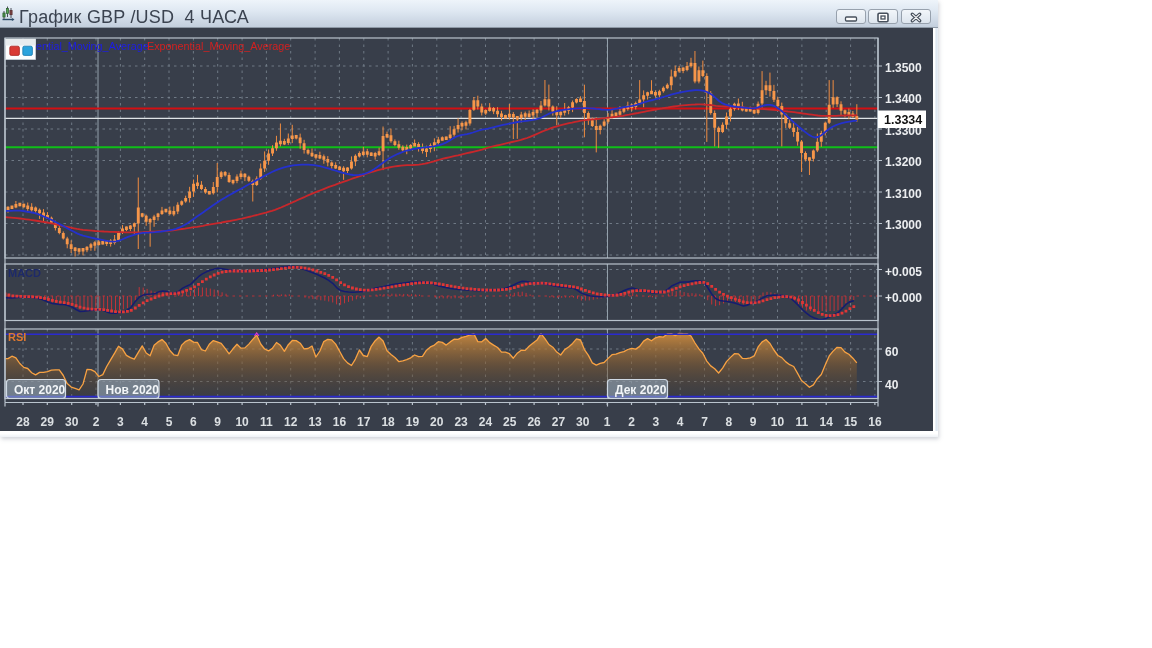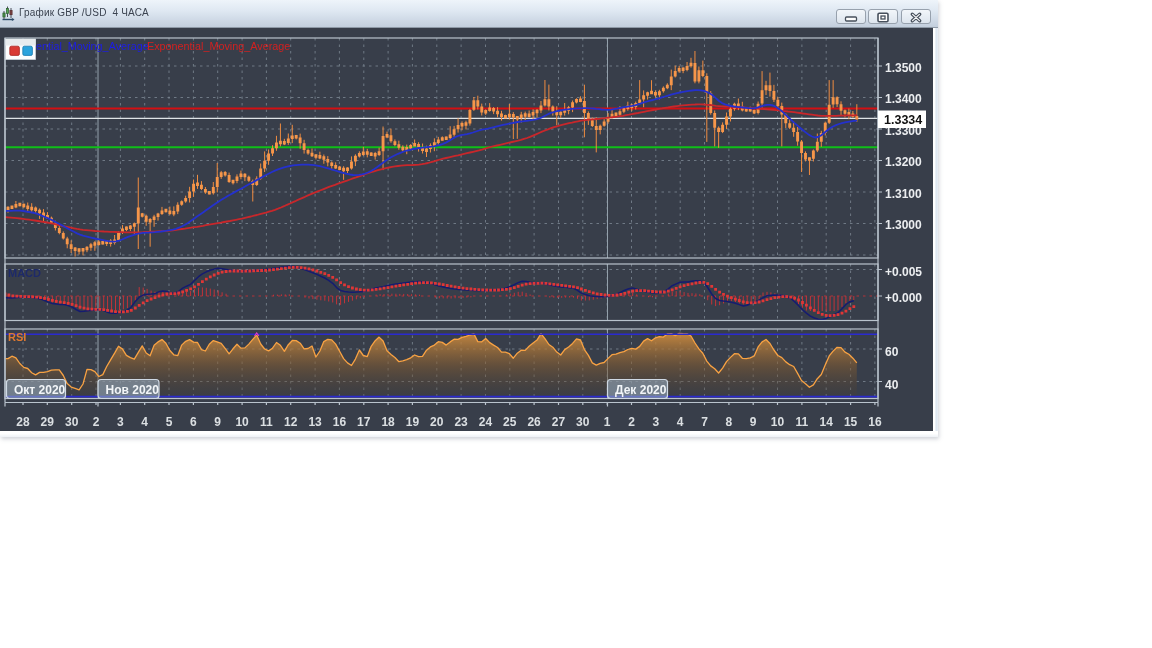--- a/index.html
+++ b/index.html
@@ -1,17 +1,17 @@
 <!DOCTYPE html>
 <html><head><meta charset="utf-8"><style>
 *{margin:0;padding:0;box-sizing:border-box}
 html,body{width:1152px;height:648px;background:#ffffff;font-family:"Liberation Sans",sans-serif;overflow:hidden}
 #win{position:absolute;left:0;top:0;width:938px;height:437px;background:#fff;box-shadow:1px 2px 4px rgba(120,130,145,0.35)}
 #tbar{position:absolute;left:0;top:0;width:938px;height:28px;background:linear-gradient(#eef4fa 0%,#dfe8f2 40%,#ccd7e4 80%,#c3cfdd 100%);border-bottom:1px solid #8e99a6}
-#ttext{position:absolute;left:19px;top:7px;font-size:10px;color:#3b4350;letter-spacing:0.2px}
+#ttext{position:absolute;left:19px;top:7px;font-size:18px;color:#3b4350;letter-spacing:0.2px}
 .wbtn{position:absolute;top:8.5px;width:30px;height:15.5px;border:1px solid #97a1ad;border-radius:3px;background:linear-gradient(#f2f6fa,#dde5ee)}
 #chart{position:absolute;left:0;top:28px;width:933px;height:403px;background:#383e4a}
 #rside{position:absolute;left:933px;top:28px;width:5px;height:403px;background:linear-gradient(90deg,#ffffff 35%,#dbe5ef 60%,#e8eef5 100%)}
 #bside{position:absolute;left:0;top:431px;width:938px;height:6px;background:linear-gradient(#ffffff 40%,#eef2f6)}
 </style></head>
 <body>
 <div id="win">
   <div id="tbar">
     <svg width="13" height="16" viewBox="0 0 13 16" style="position:absolute;left:2px;top:6px">
       <line x1="0.5" y1="13.5" x2="11.5" y2="13.5" stroke="#2c4a66" stroke-width="1.4"></line>

